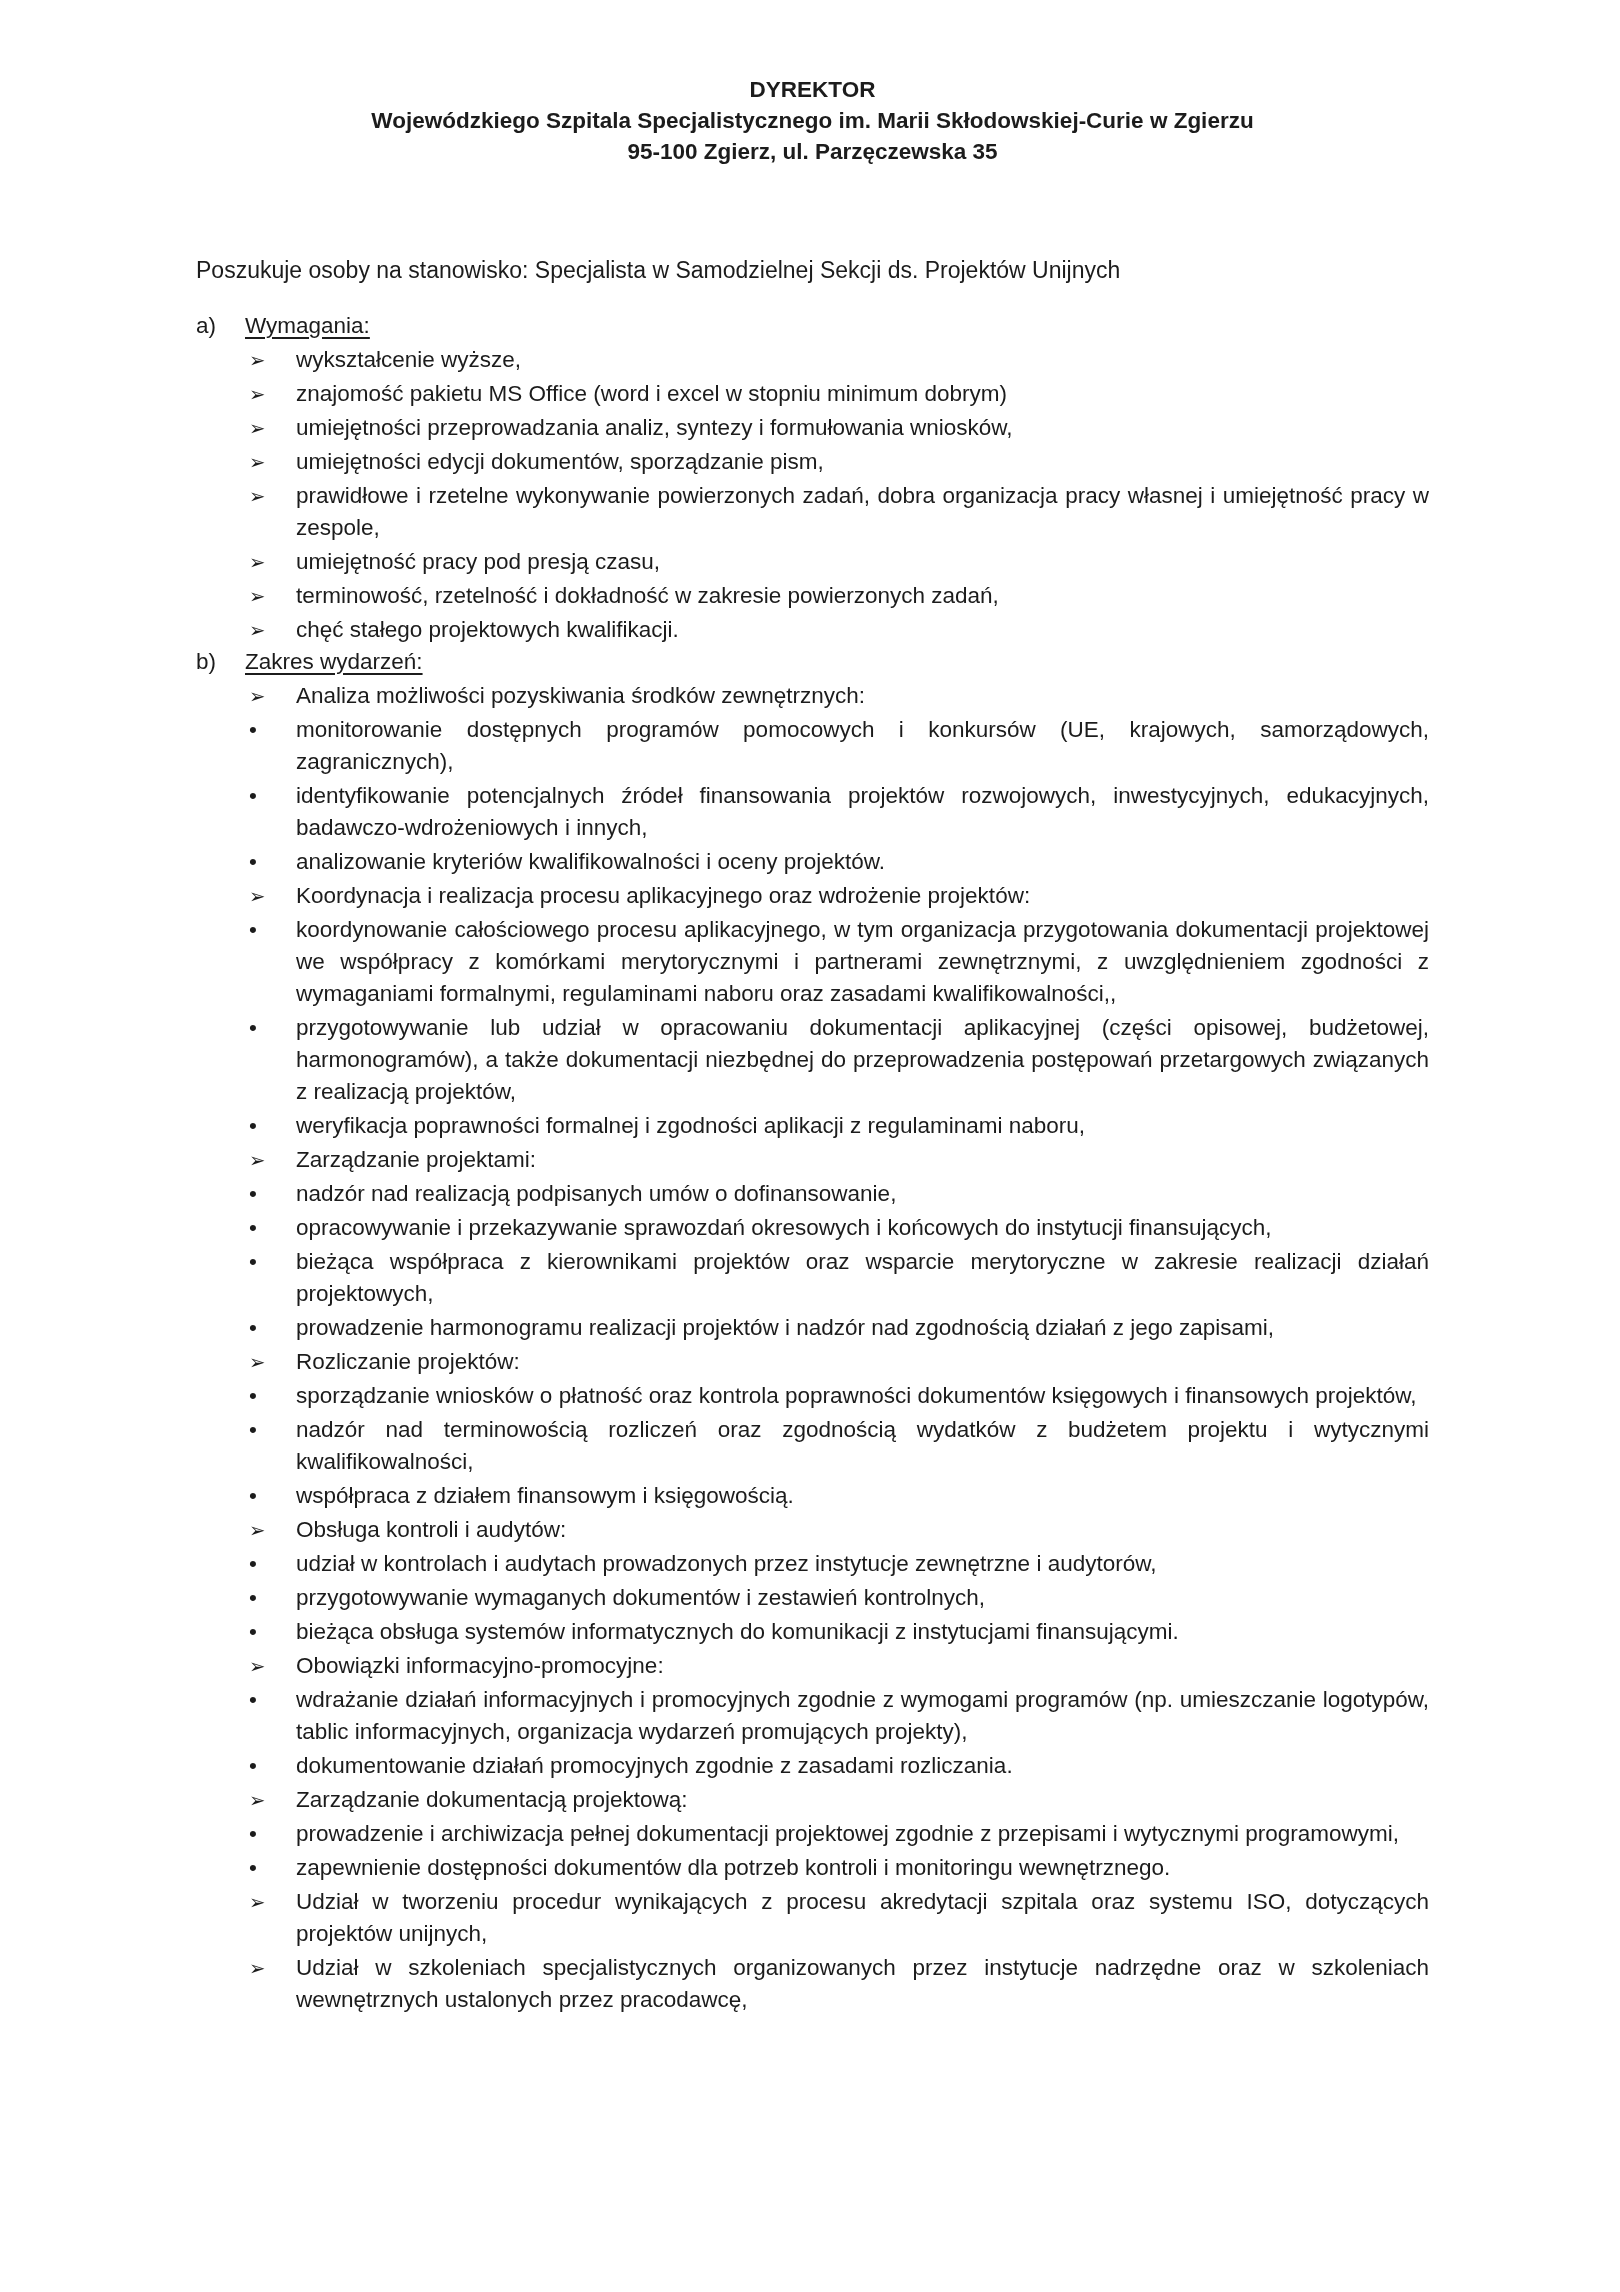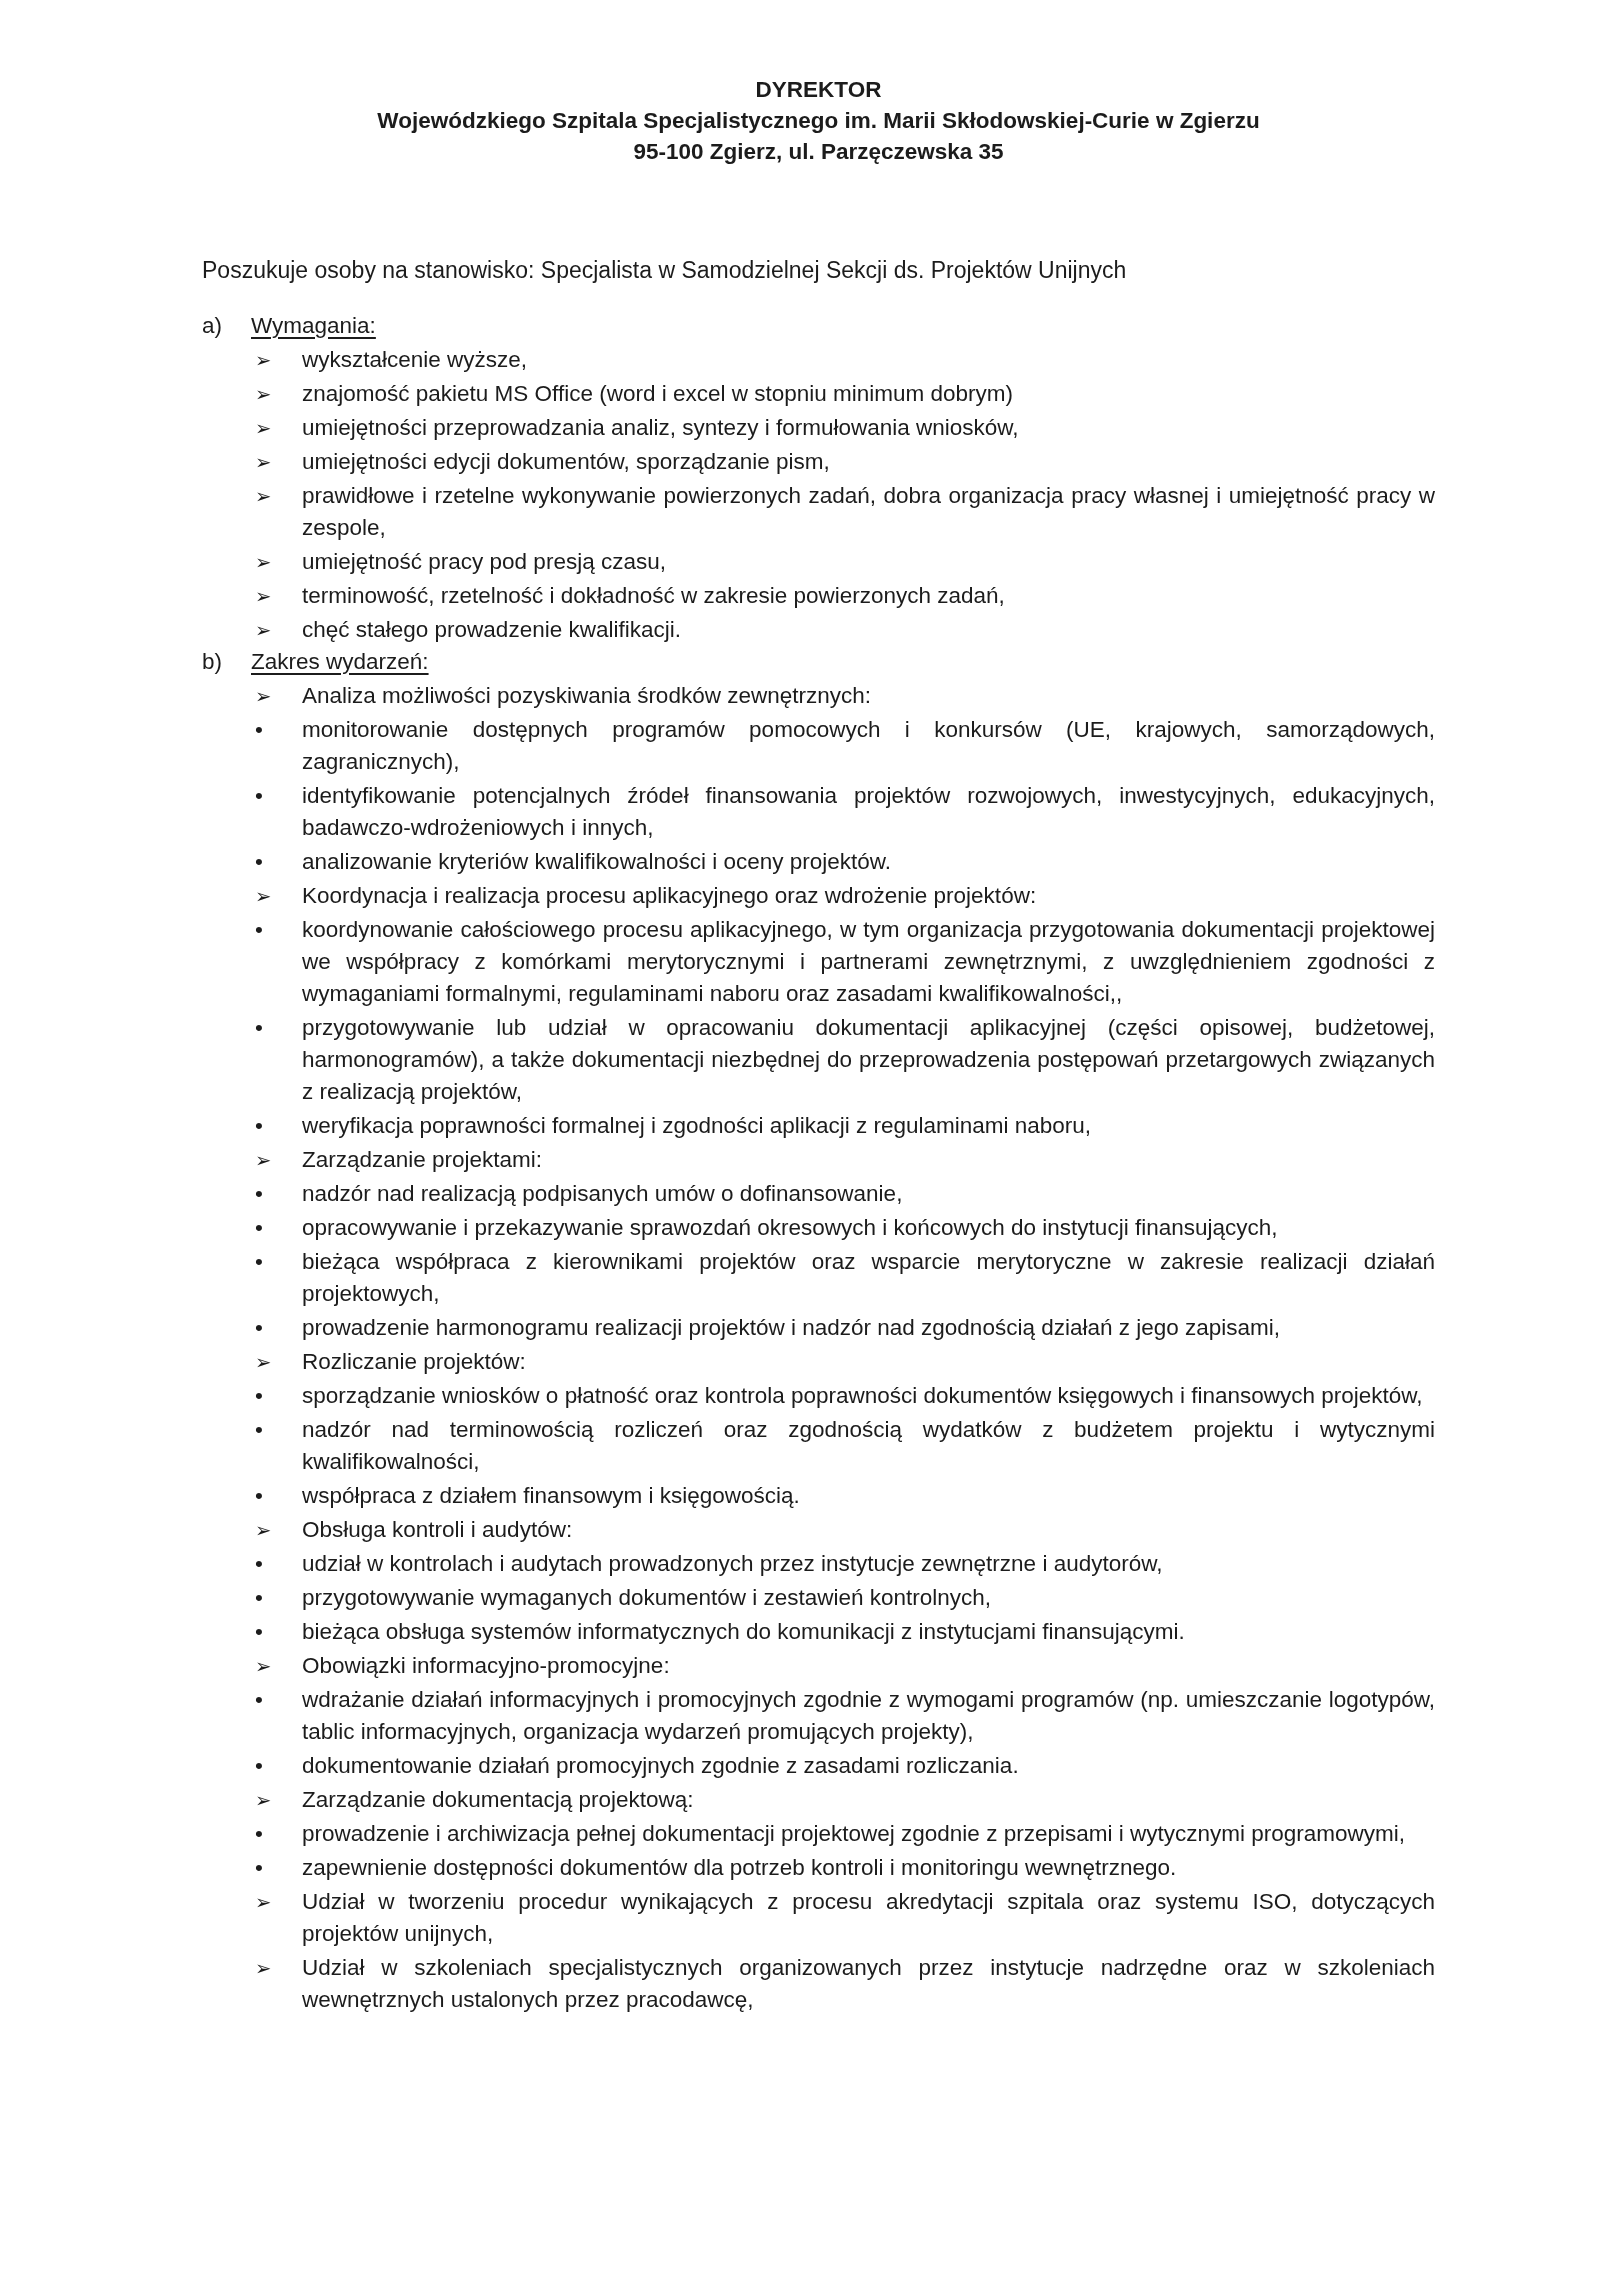--- a/index.html
+++ b/index.html
@@ -10,21 +10,21 @@
   body {
     width: 1620px;
     height: 2293px;
     position: relative;
     overflow: hidden;
     font-family: "Liberation Sans", "DejaVu Sans", sans-serif;
     color: #1c1c1c;
   }
   .doc {
     position: absolute;
-    left: 202px;
+    left: 196px;
     top: 74px;
     width: 1233px;
   }
   .header {
     text-align: center;
     font-weight: bold;
   }
   .header p {
     margin: 0;
     font-size: 22.5px;
@@ -112,21 +112,21 @@
         <div class="li">
           <span class="marker arrow">➢</span>
           <span class="txt">umiejętność pracy pod presją czasu,</span>
         </div>
         <div class="li">
           <span class="marker arrow">➢</span>
           <span class="txt">terminowość, rzetelność i dokładność w zakresie powierzonych zadań,</span>
         </div>
         <div class="li">
           <span class="marker arrow">➢</span>
-          <span class="txt">chęć stałego prowadzenie kwalifikacji.</span>
+          <span class="txt">chęć stałego projektowych kwalifikacji.</span>
         </div>
       </div>
       <div class="section">
         <div class="section-head">
           <span class="label">b)</span>
           <span class="title">Zakres wydarzeń:</span>
         </div>
         <div class="li">
           <span class="marker arrow">➢</span>
           <span class="txt">Analiza możliwości pozyskiwania środków zewnętrznych:</span>

